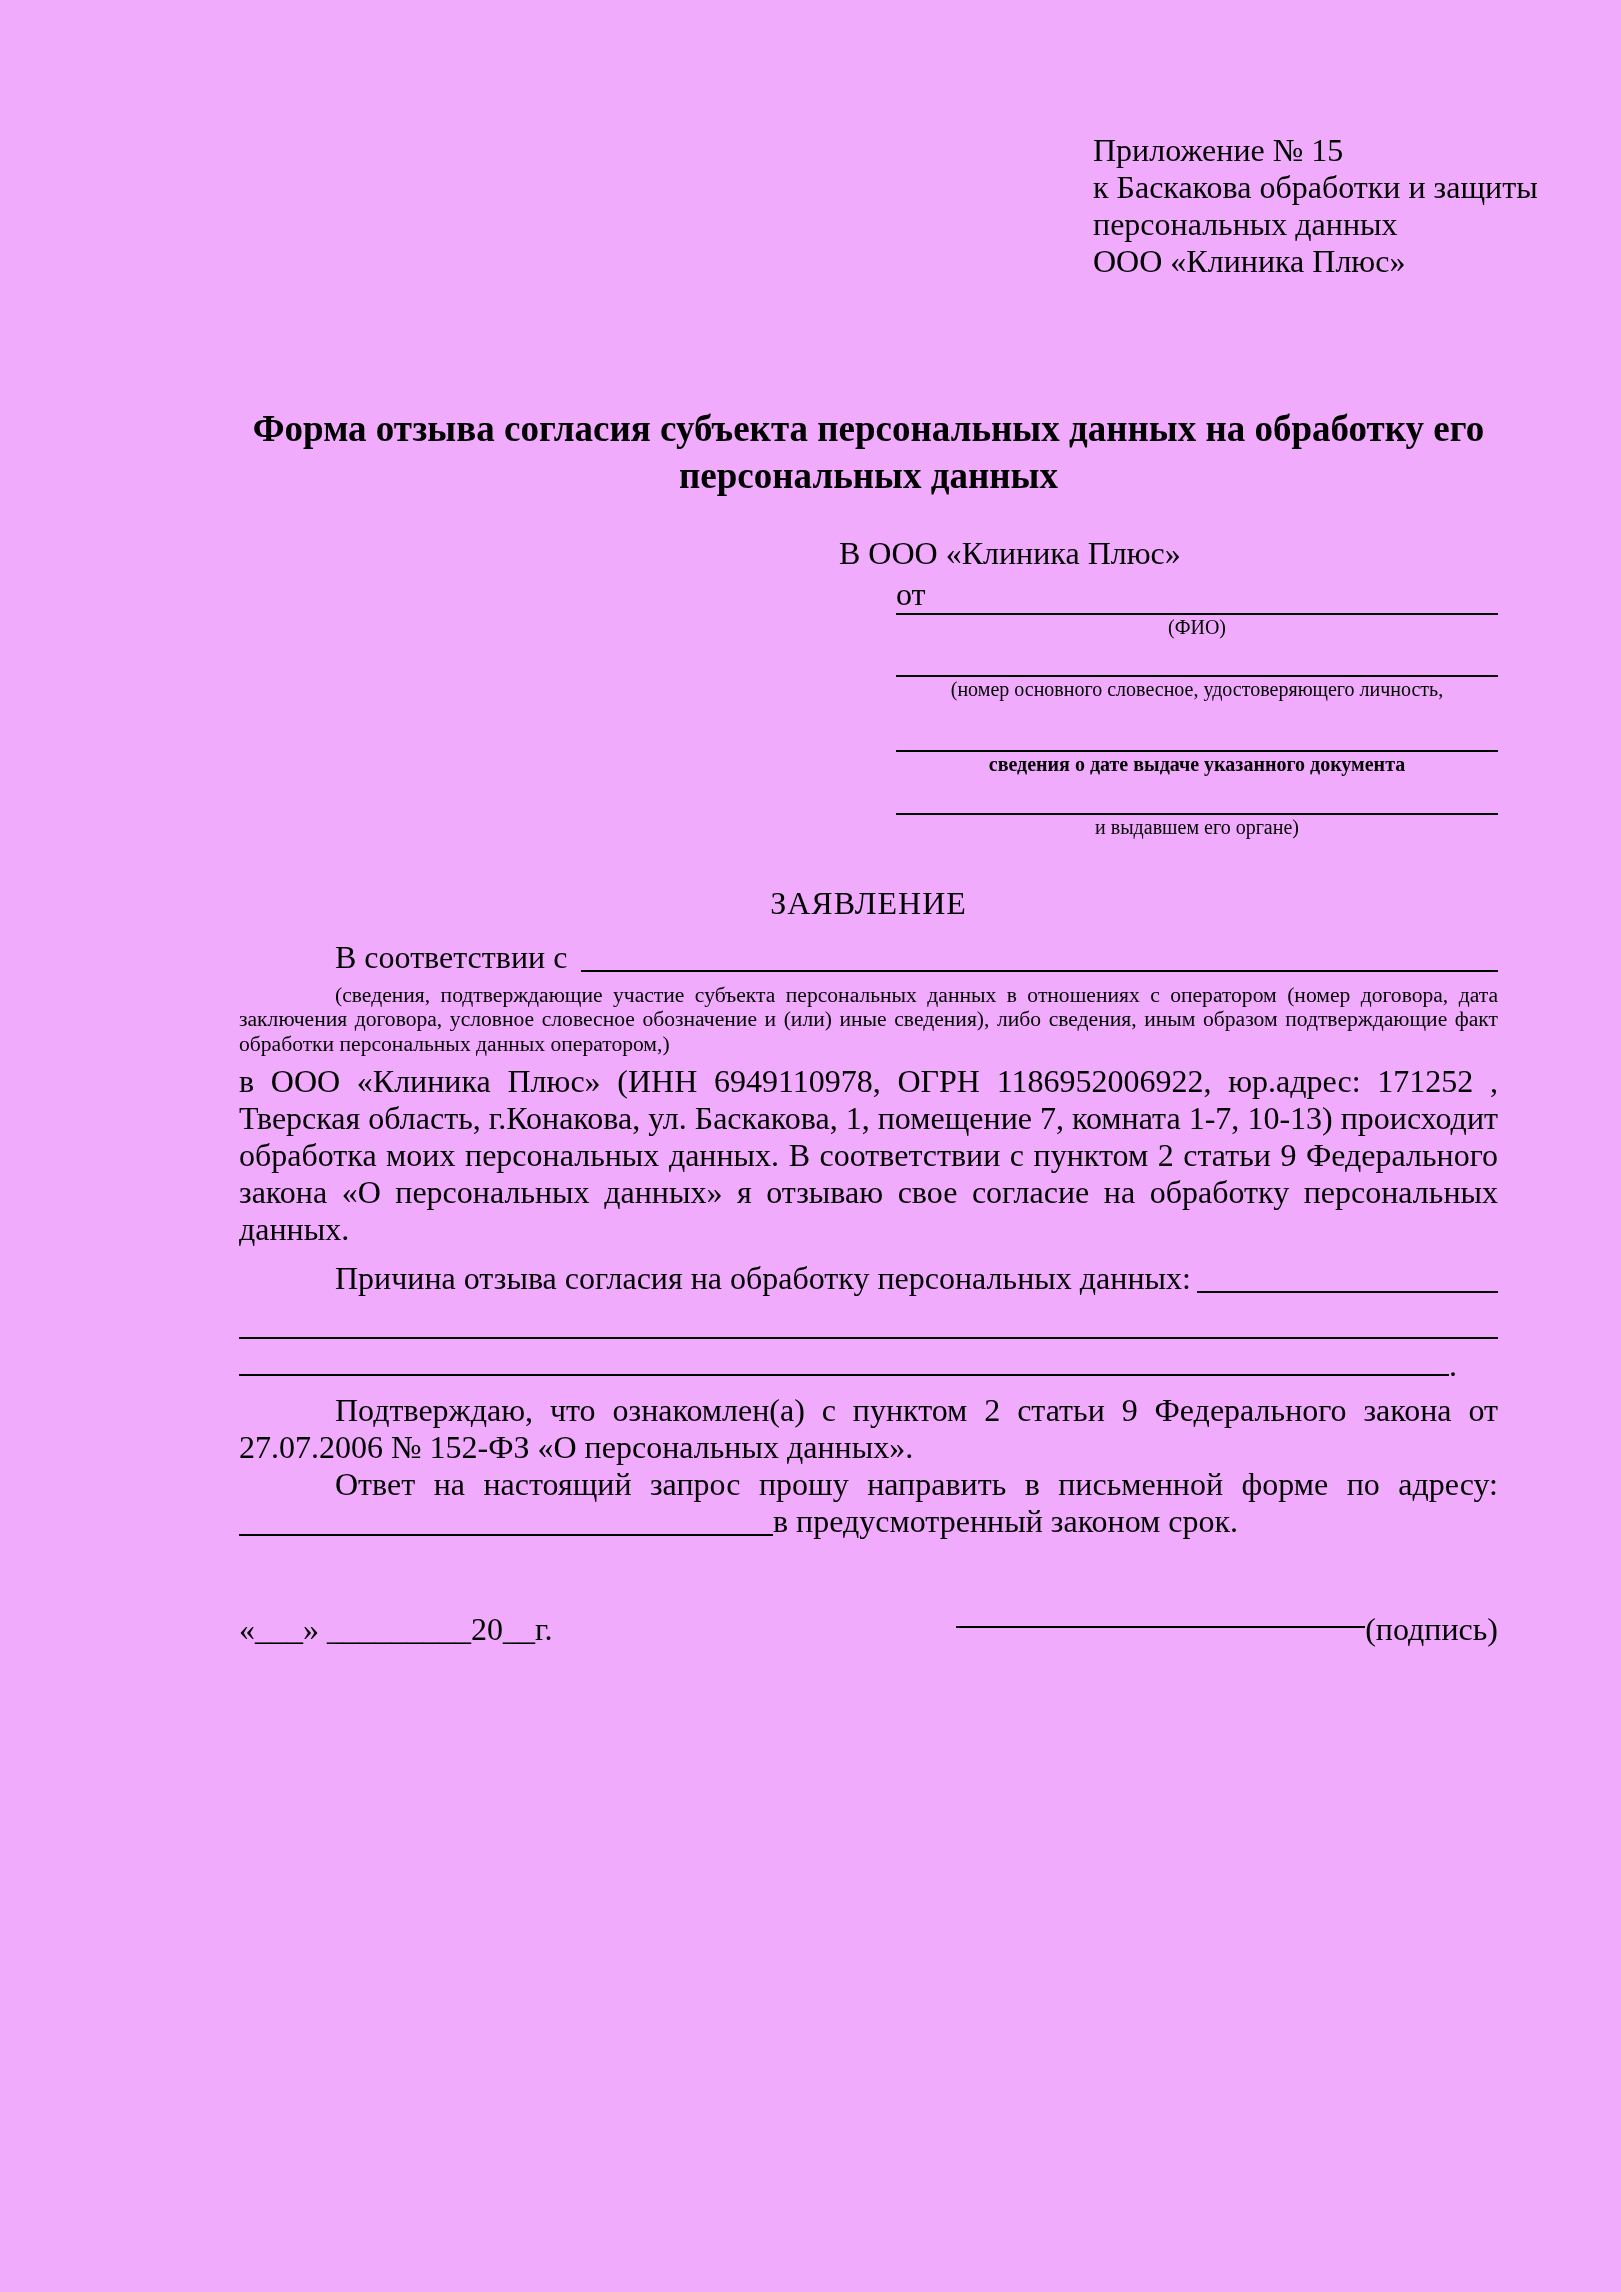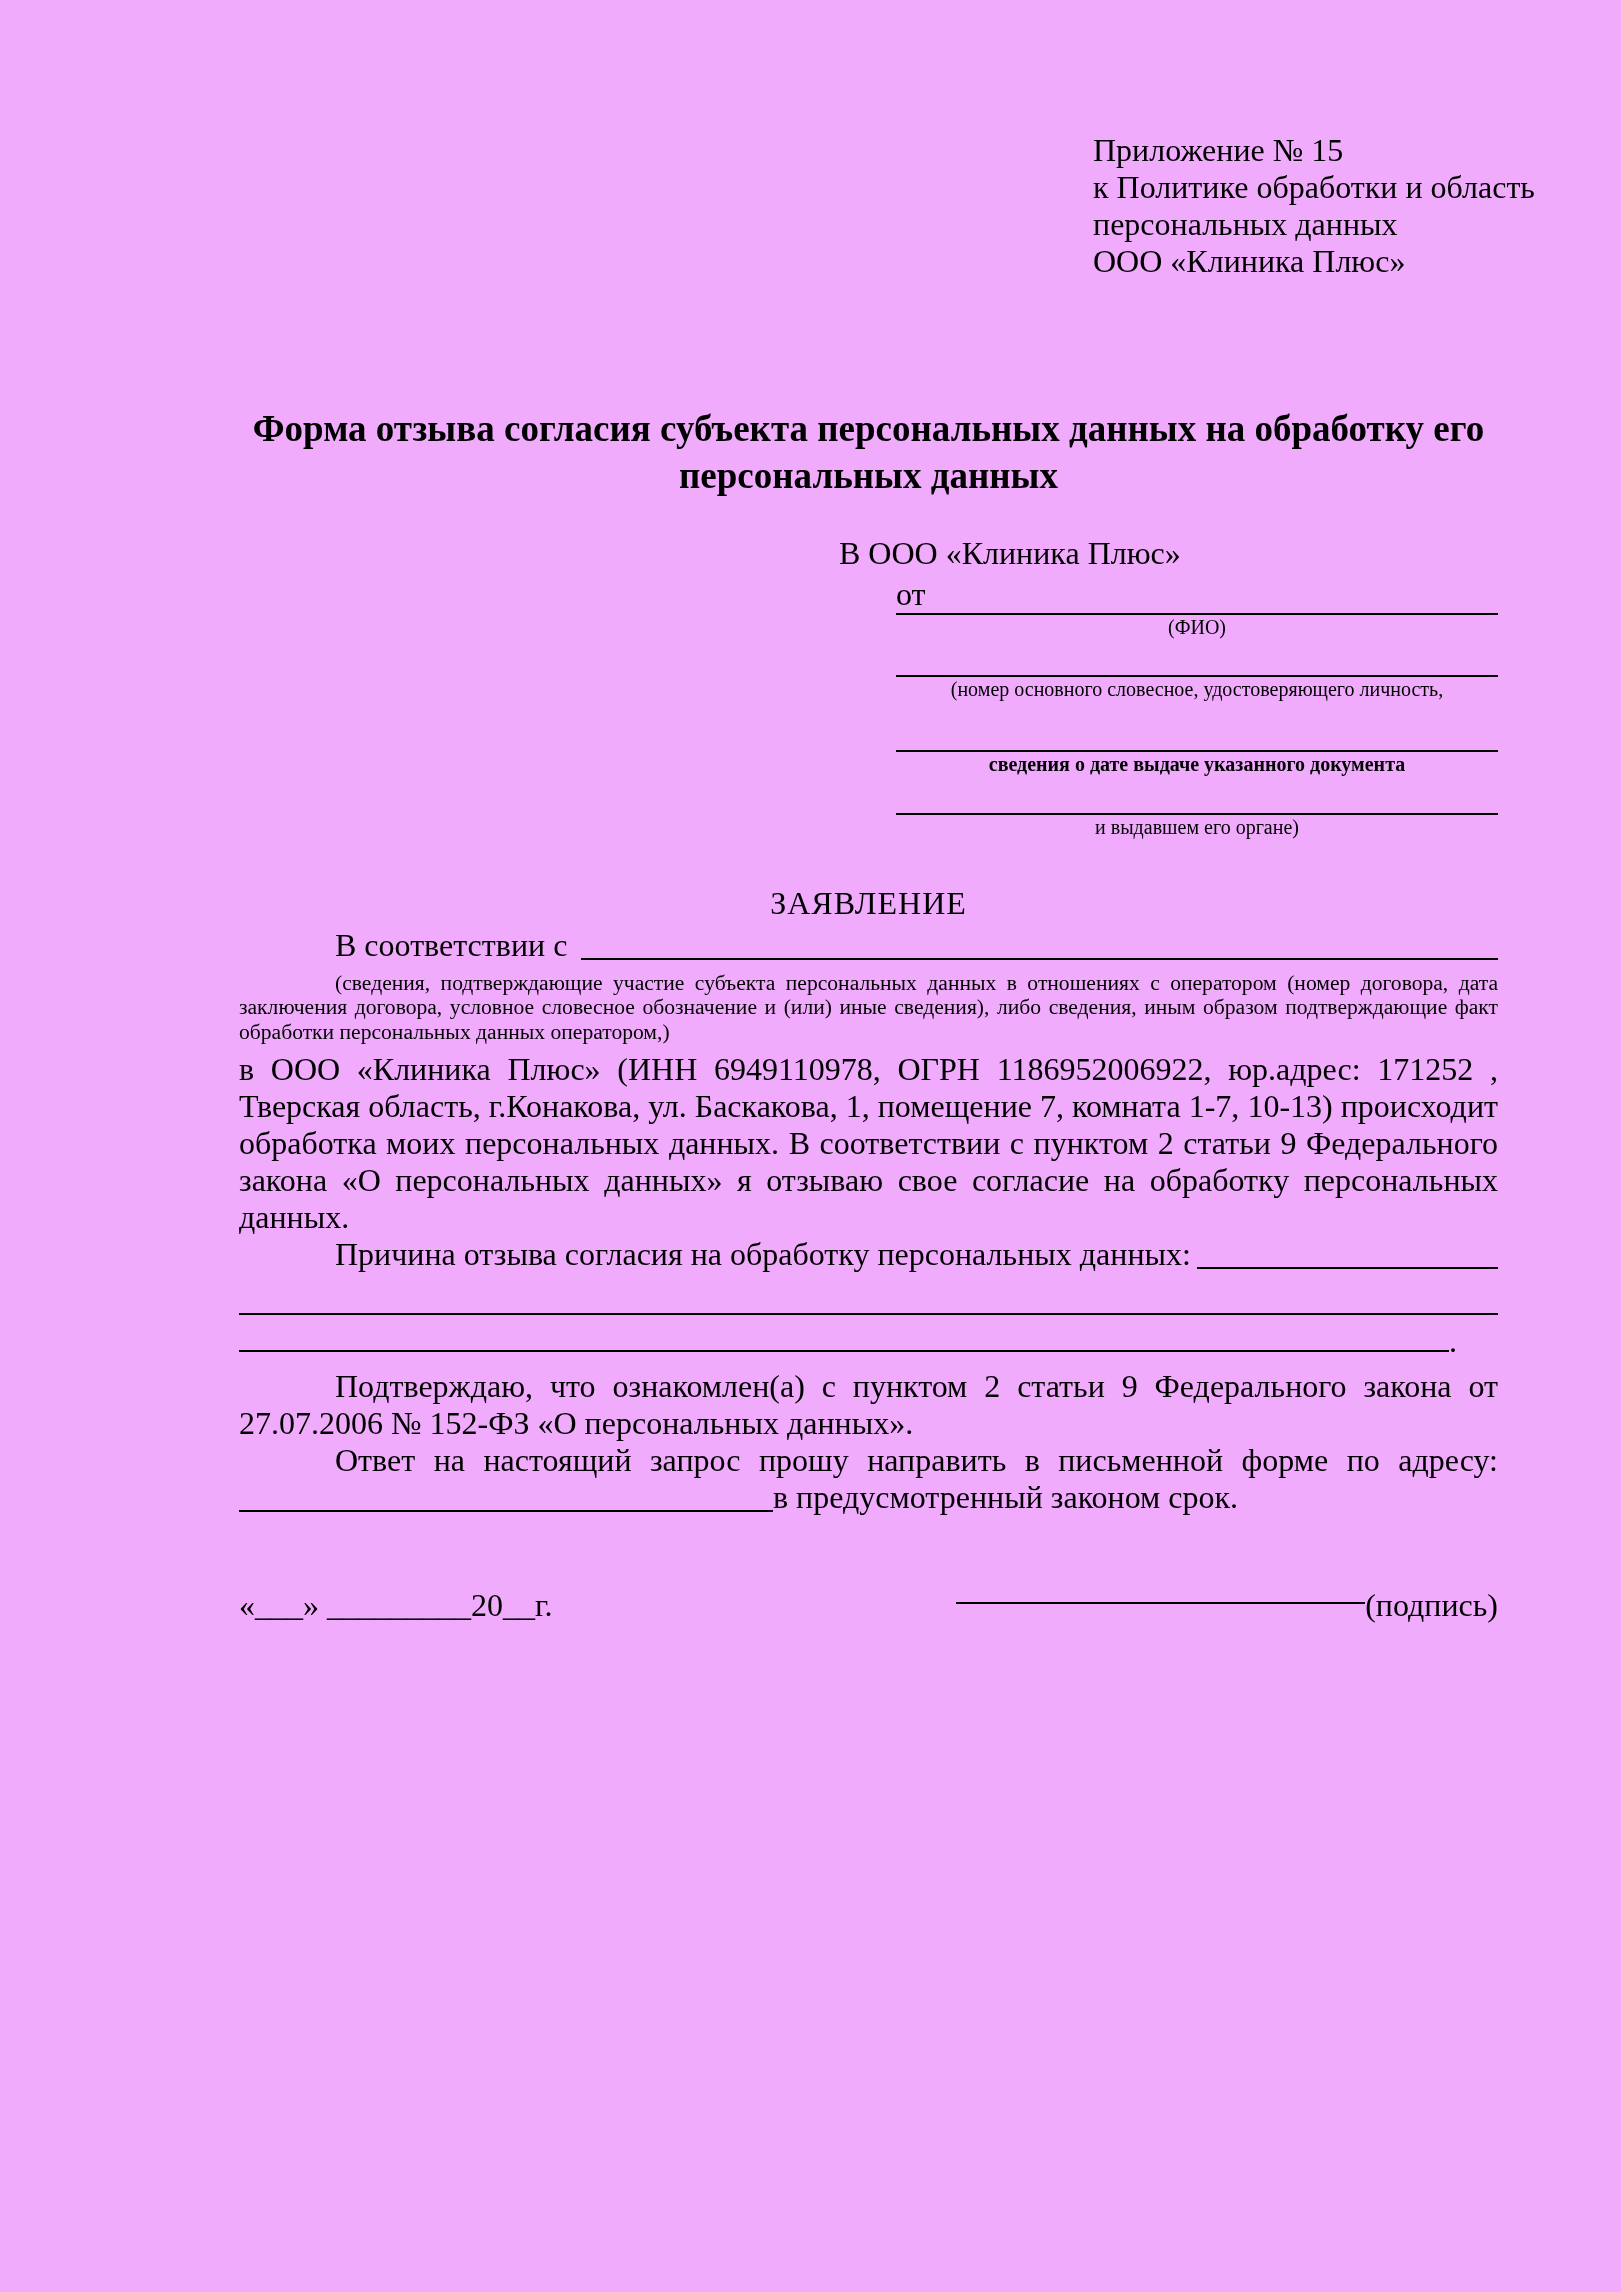--- a/index.html
+++ b/index.html
@@ -26,21 +26,21 @@
   .addr{margin-top:36px;}
   .addr .to{margin-left:600px;white-space:nowrap;}
   .addr .from{margin-left:657px;margin-top:3.9px;}
   .field{margin-left:657px;width:602px;}
   .f-line{border-bottom:2.9px solid #000;height:0;}
   .f-cap{font-size:20px;line-height:24.5px;text-align:center;}
   .mt37{margin-top:36px;} .mt51{margin-top:48px;font-weight:bold;} .mt38{margin-top:37px;}
   
   .st-head{margin-top:45px;text-align:center;letter-spacing:1px;}
   .row{display:flex;align-items:flex-end;}
-  .row .lbl{white-space:nowrap;}
+  .row .lbl{white-space:nowrap;margin-top:12px;}
   .fill{flex:1;border-bottom:2.9px solid #000;margin-bottom:3.9px;}
   .intro{margin-top:4.9px;padding-left:96px;}
   .intro .lbl{padding-right:13.7px;}
   .footnote{
     margin-top:6.9px;font-size:21.6px;line-height:24.5px;
     text-align:justify;text-indent:96px;
   }
   .bodytext{margin:6.9px 0 0 0;text-align:justify;}
   .reason{padding-left:96px;}
   .reason .lbl{padding-right:5.9px;}
@@ -60,21 +60,21 @@
   .sig .sig-line{display:inline-block;width:409px;border-bottom:2.9px solid #000;height:0;margin-bottom:3.9px;}
 </style>
 </head>
 <body>
 
 <div class="page">
   <div class="content">
 
     <div class="hdr">
       <div>Приложение № 15</div>
-      <div>к Политике обработки и область</div>
+      <div>к Баскакова обработки и защиты</div>
       <div>персональных данных</div>
       <div>ООО «Клиника Плюс»</div>
     </div>
 
     <div class="title">Форма отзыва согласия субъекта персональных данных на обработку его персональных данных</div>
 
     <div class="addr">
       <div class="to">В ООО «Клиника Плюс»</div>
       <div class="from">от</div>
 

